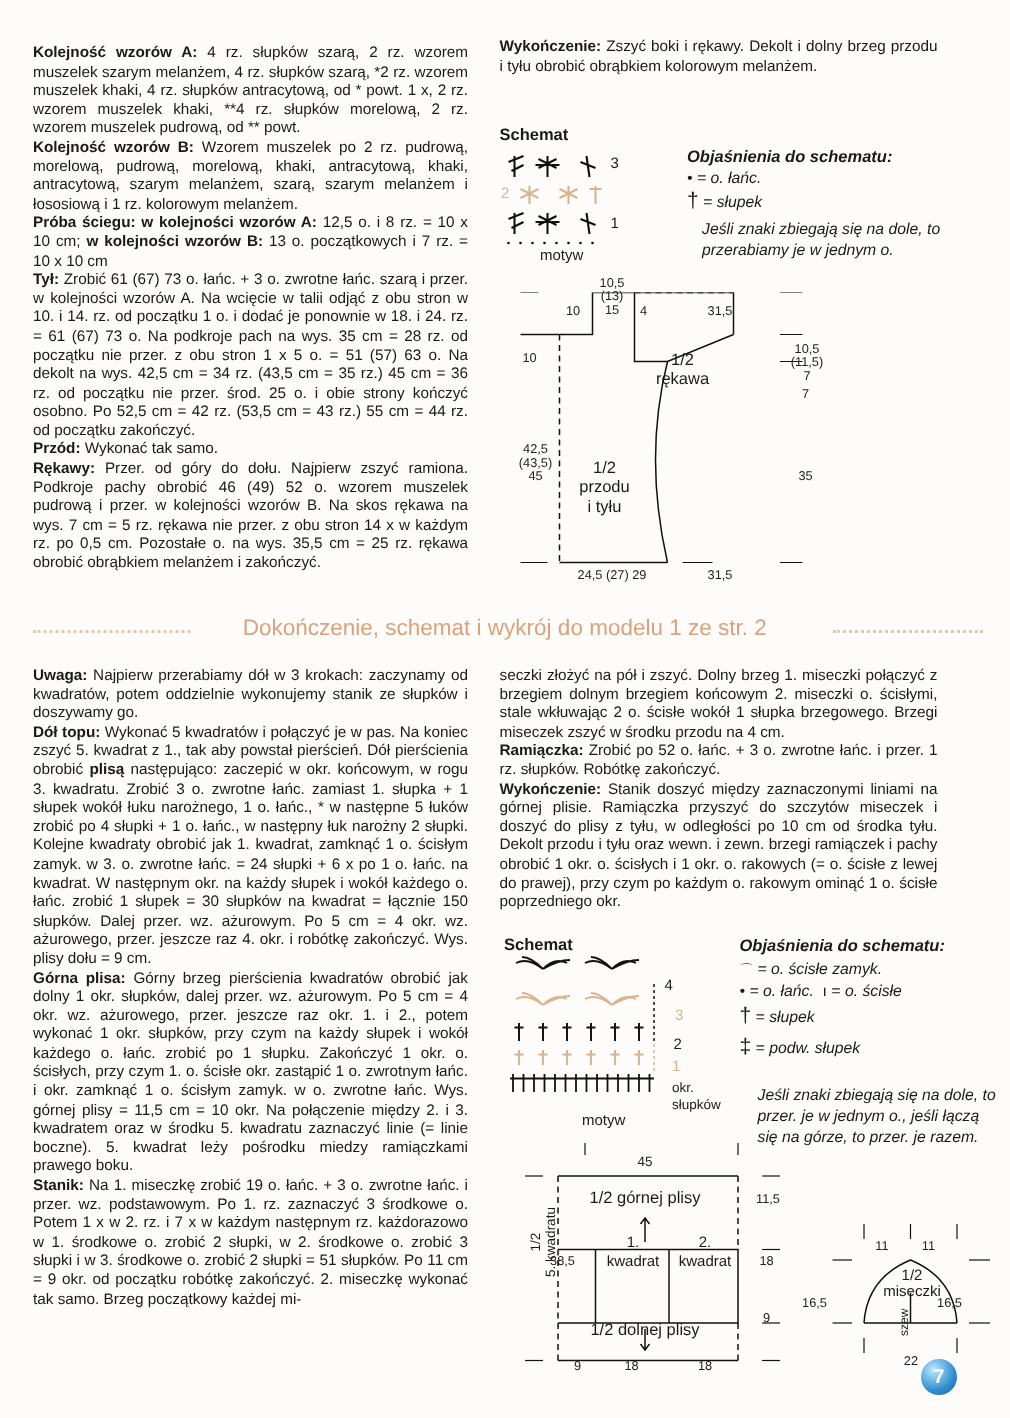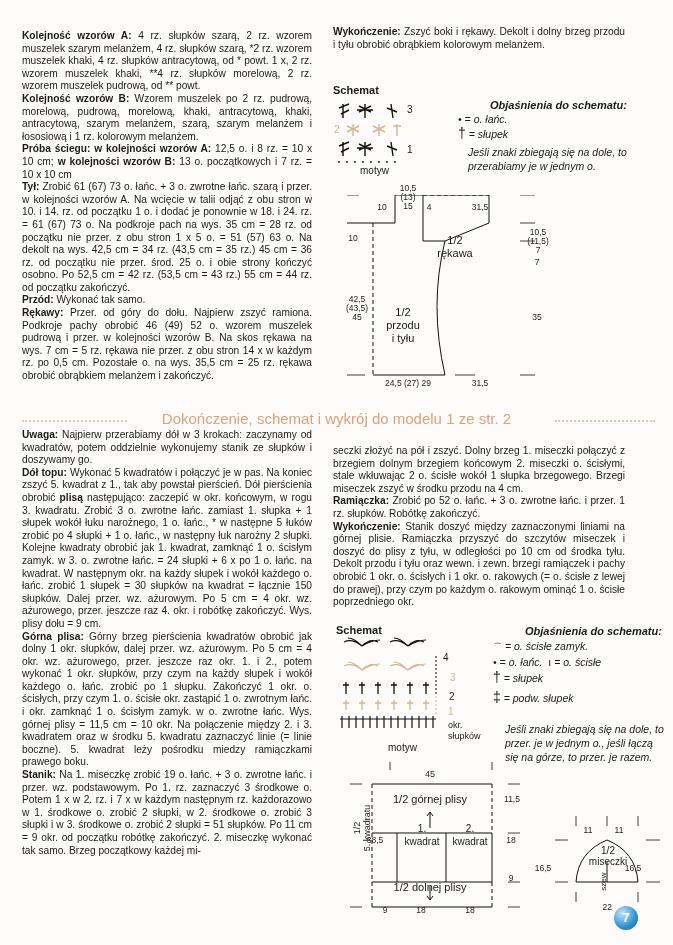--- a/index.html
+++ b/index.html
@@ -4,21 +4,21 @@
 <style>
   html,body{margin:0;padding:0;}
   body{width:673px;height:945px;background:#fdfcfa;position:relative;overflow:hidden;
        font-family:"Liberation Sans",sans-serif;color:#1a1a1a;}
   .col{position:absolute;font-size:10.2px;line-height:12.6px;text-align:justify;}
   .col p{margin:0;}
   .col b{font-weight:bold;}
   .abs{position:absolute;}
   .schem-title{font-weight:bold;font-size:11px;}
   .legend{font-style:italic;font-size:10.5px;line-height:14px;}
-  .legend .head{font-weight:bold;font-size:11px;margin-left:32px;}
+  .legend .head{font-weight:bold;font-size:11px;}
   .dim{font-size:8.5px;color:#222;position:absolute;text-align:center;line-height:9px;}
   .lbl{position:absolute;font-size:11px;text-align:center;line-height:13px;}
   .section-title{position:absolute;left:0;top:410px;width:673px;text-align:center;
        font-size:15px;color:#d9a27a;font-family:"Liberation Sans",sans-serif;}
   .rule{position:absolute;top:420px;height:1px;border-top:2px dotted #e3c9b3;}
   .pagenum{position:absolute;left:614px;top:906px;width:24px;height:24px;border-radius:50%;
       background:radial-gradient(circle at 35% 30%,#bfe8ff,#2f8fd0 60%,#1d5f9a);
       color:#fff;font-weight:bold;font-size:13px;text-align:center;line-height:24px;}
 </style>
 </head>
@@ -128,21 +128,21 @@
 </div>
 <div class="dim" style="left:530px;top:258px;width:14px;">7</div>
 <div class="dim" style="left:528px;top:313px;width:18px;">35</div>
 <div class="dim" style="left:378px;top:379px;width:60px;">24,5 (27) 29</div>
 <div class="dim" style="left:465px;top:379px;width:30px;">31,5</div>
 
 <div class="rule" style="left:22px;width:105px;"></div>
 <div class="section-title">Dokończenie, schemat i wykrój do modelu 1 ze str. 2</div>
 <div class="rule" style="left:555px;width:100px;"></div>
 
-<div class="col" style="left:22px;top:429px;width:290px;">
+<div class="col" style="left:22px;top:445px;width:290px;">
   <p><b>Uwaga:</b><span> Najpierw przerabiamy dół w 3 krokach: zaczynamy od kwadratów, potem oddzielnie wykonujemy stanik ze słupków i doszywamy go.</span></p>
   <p><b>Dół topu:</b><span> Wykonać 5 kwadratów i połączyć je w pas. Na koniec zszyć 5. kwadrat z 1., tak aby powstał pierścień. Dół pierścienia obrobić </span><b>plisą</b><span> następująco: zaczepić w okr. końcowym, w rogu 3. kwadratu. Zrobić 3 o. zwrotne łańc. zamiast 1. słupka + 1 słupek wokół łuku narożnego, 1 o. łańc., * w następne 5 łuków zrobić po 4 słupki + 1 o. łańc., w następny łuk narożny 2 słupki. Kolejne kwadraty obrobić jak 1. kwadrat, zamknąć 1 o. ścisłym zamyk. w 3. o. zwrotne łańc. = 24 słupki + 6 x po 1 o. łańc. na kwadrat. W następnym okr. na każdy słupek i wokół każdego o. łańc. zrobić 1 słupek = 30 słupków na kwadrat = łącznie 150 słupków. Dalej przer. wz. ażurowym. Po 5 cm = 4 okr. wz. ażurowego, przer. jeszcze raz 4. okr. i robótkę zakończyć. Wys. plisy dołu = 9 cm.</span></p>
   <p><b>Górna plisa:</b><span> Górny brzeg pierścienia kwadratów obrobić jak dolny 1 okr. słupków, dalej przer. wz. ażurowym. Po 5 cm = 4 okr. wz. ażurowego, przer. jeszcze raz okr. 1. i 2., potem wykonać 1 okr. słupków, przy czym na każdy słupek i wokół każdego o. łańc. zrobić po 1 słupku. Zakończyć 1 okr. o. ścisłych, przy czym 1. o. ścisłe okr. zastąpić 1 o. zwrotnym łańc. i okr. zamknąć 1 o. ścisłym zamyk. w o. zwrotne łańc. Wys. górnej plisy = 11,5 cm = 10 okr. Na połączenie między 2. i 3. kwadratem oraz w środku 5. kwadratu zaznaczyć linie (= linie boczne). 5. kwadrat leży pośrodku miedzy ramiączkami prawego boku.</span></p>
   <p><b>Stanik:</b><span> Na 1. miseczkę zrobić 19 o. łańc. + 3 o. zwrotne łańc. i przer. wz. podstawowym. Po 1. rz. zaznaczyć 3 środkowe o. Potem 1 x w 2. rz. i 7 x w każdym następnym rz. każdorazowo w 1. środkowe o. zrobić 2 słupki, w 2. środkowe o. zrobić 3 słupki i w 3. środkowe o. zrobić 2 słupki = 51 słupków. Po 11 cm = 9 okr. od początku robótkę zakończyć. 2. miseczkę wykonać tak samo. Brzeg początkowy każdej mi-</span></p>
 </div>
 
 <div class="col" style="left:333px;top:445px;width:292px;">
   <p><span>seczki złożyć na pół i zszyć. Dolny brzeg 1. miseczki połączyć z brzegiem dolnym brzegiem końcowym 2. miseczki o. ścisłymi, stale wkłuwając 2 o. ścisłe wokół 1 słupka brzegowego. Brzegi miseczek zszyć w środku przodu na 4 cm.</span></p>
   <p><b>Ramiączka:</b><span> Zrobić po 52 o. łańc. + 3 o. zwrotne łańc. i przer. 1 rz. słupków. Robótkę zakończyć.</span></p>
   <p><b>Wykończenie:</b><span> Stanik doszyć między zaznaczonymi liniami na górnej plisie. Ramiączka przyszyć do szczytów miseczek i doszyć do plisy z tyłu, w odległości po 10 cm od środka tyłu. Dekolt przodu i tyłu oraz wewn. i zewn. brzegi ramiączek i pachy obrobić 1 okr. o. ścisłych i 1 okr. o. rakowych (= o. ścisłe z lewej do prawej), przy czym po każdym o. rakowym ominąć 1 o. ścisłe poprzedniego okr.</span></p>

